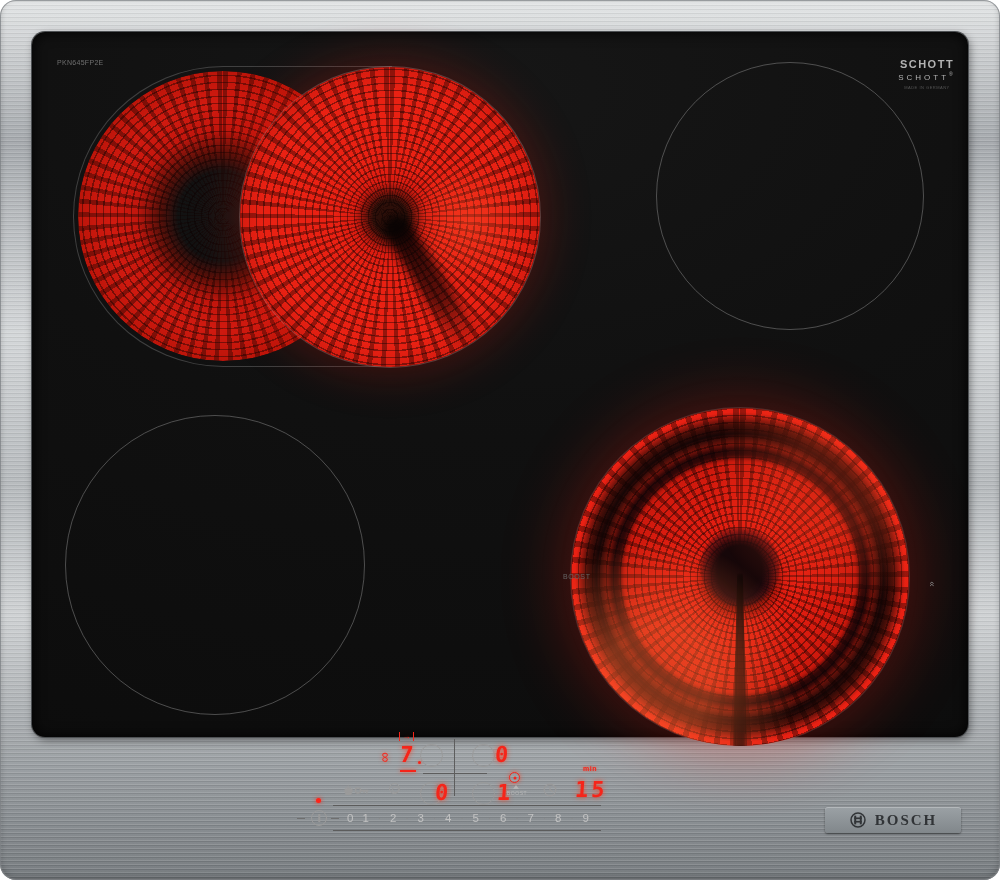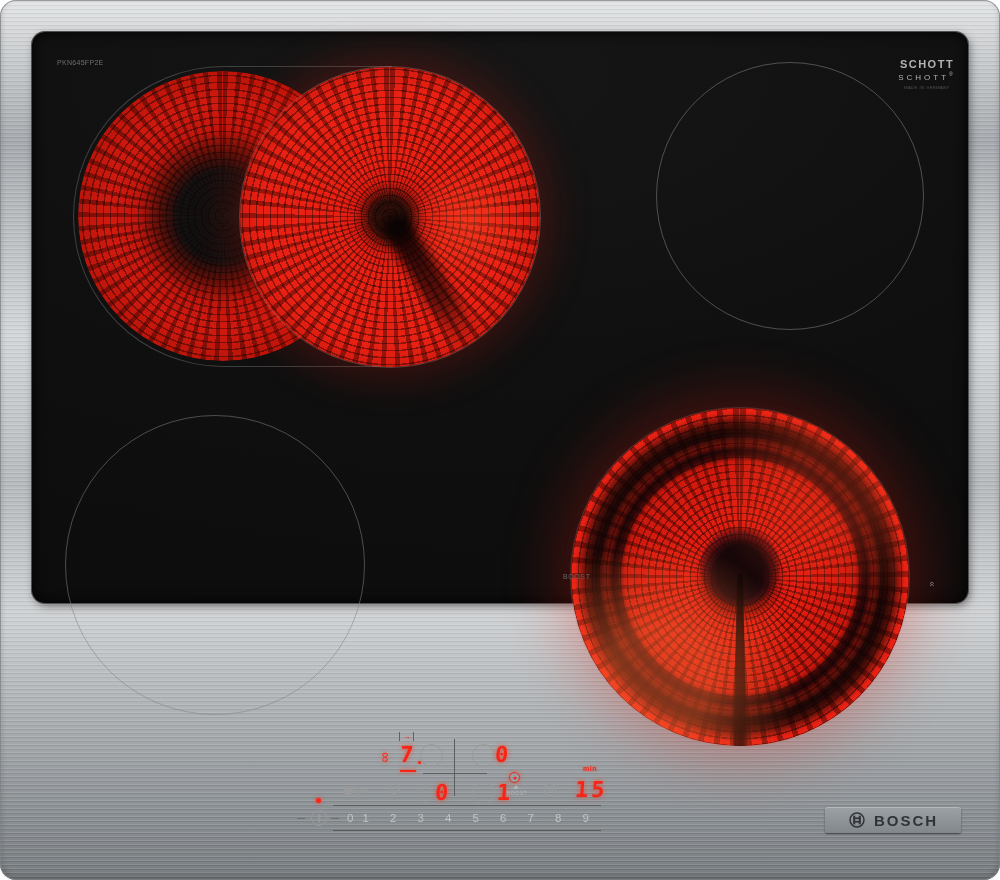--- a/index.html
+++ b/index.html
@@ -9,21 +9,21 @@
   
   .frame{position:absolute;inset:0;border-radius:16px;
     background:linear-gradient(180deg,#e3e5e6 0%,#c9ccce 6%,#a3a7ab 16%,#d2d5d7 38%,#b4b8bb 55%,#cdd0d2 70%,#8d9296 90%,#71767a 100%);
     box-shadow:inset 0 0 2px rgba(255,255,255,.8);}
   .frame::before{content:"";position:absolute;inset:0;border-radius:16px;
     background:repeating-linear-gradient(180deg,rgba(255,255,255,.16) 0 1px,rgba(0,0,0,.06) 1px 2px,rgba(255,255,255,.05) 2px 4px);}
   .frame::after{content:"";position:absolute;inset:0;border-radius:16px;
     box-shadow:inset 0 0 0 1px rgba(120,124,128,.7), inset 0 -3px 6px rgba(0,0,0,.25);}
 
   
-  .glass{position:absolute;left:32px;top:32px;width:936px;height:571px;border-radius:13px;
+  .glass{position:absolute;left:32px;top:32px;width:936px;height:705px;border-radius:13px;
     background:radial-gradient(130% 110% at 50% 8%,#161616 0%,#101010 45%,#0c0c0c 100%);
     box-shadow:0 0 0 1px #4e5154, inset 0 0 14px rgba(0,0,0,.95), 2px 3px 8px rgba(0,0,0,.45);}
 
   .print{position:absolute;color:#7d7d7d;}
 
   
   .ring-outline{position:absolute;border:1px solid rgba(130,130,130,.55);border-radius:50%;}
   .stadium{position:absolute;border:1px solid rgba(140,140,140,.38);border-right:none;
     border-radius:152px 0 0 152px;}
 
@@ -101,21 +101,21 @@
   .schott{position:absolute;left:840px;top:26px;width:110px;text-align:center;color:#b3b3b3;}
   .schott .l1{font-size:11px;font-weight:bold;letter-spacing:1.5px;}
   .schott .l2{font-size:8px;letter-spacing:3px;margin-top:1px;}
   .schott .l2 sup{font-size:5px;}
   .schott .l3{font-size:4px;letter-spacing:.5px;color:#555;margin-top:3px;}
   .model{position:absolute;left:25px;top:27px;font-size:7px;letter-spacing:.3px;color:#6f6f6f;}
 
   .badge{position:absolute;left:793px;top:775px;width:136px;height:26px;border-radius:3px;
     background:linear-gradient(180deg,#9ba1a5,#81878b);box-shadow:0 1px 2px rgba(0,0,0,.5), inset 0 1px 0 rgba(255,255,255,.25);
     display:flex;align-items:center;justify-content:center;gap:8px;}
-  .badge .brand{color:#313437;font-weight:bold;font-size:15px;letter-spacing:2px;font-family:Liberation Sans, sans-serif;}
+  .badge .brand{color:#313437;font-weight:bold;font-size:15px;letter-spacing:2px;font-family:Liberation Serif, serif;}
 </style>
 </head>
 <body>
 
 <div id="stage">
   <div class="frame"></div>
 
   <div class="glass">
 
     <div class="model print">PKN645FP2E</div>

